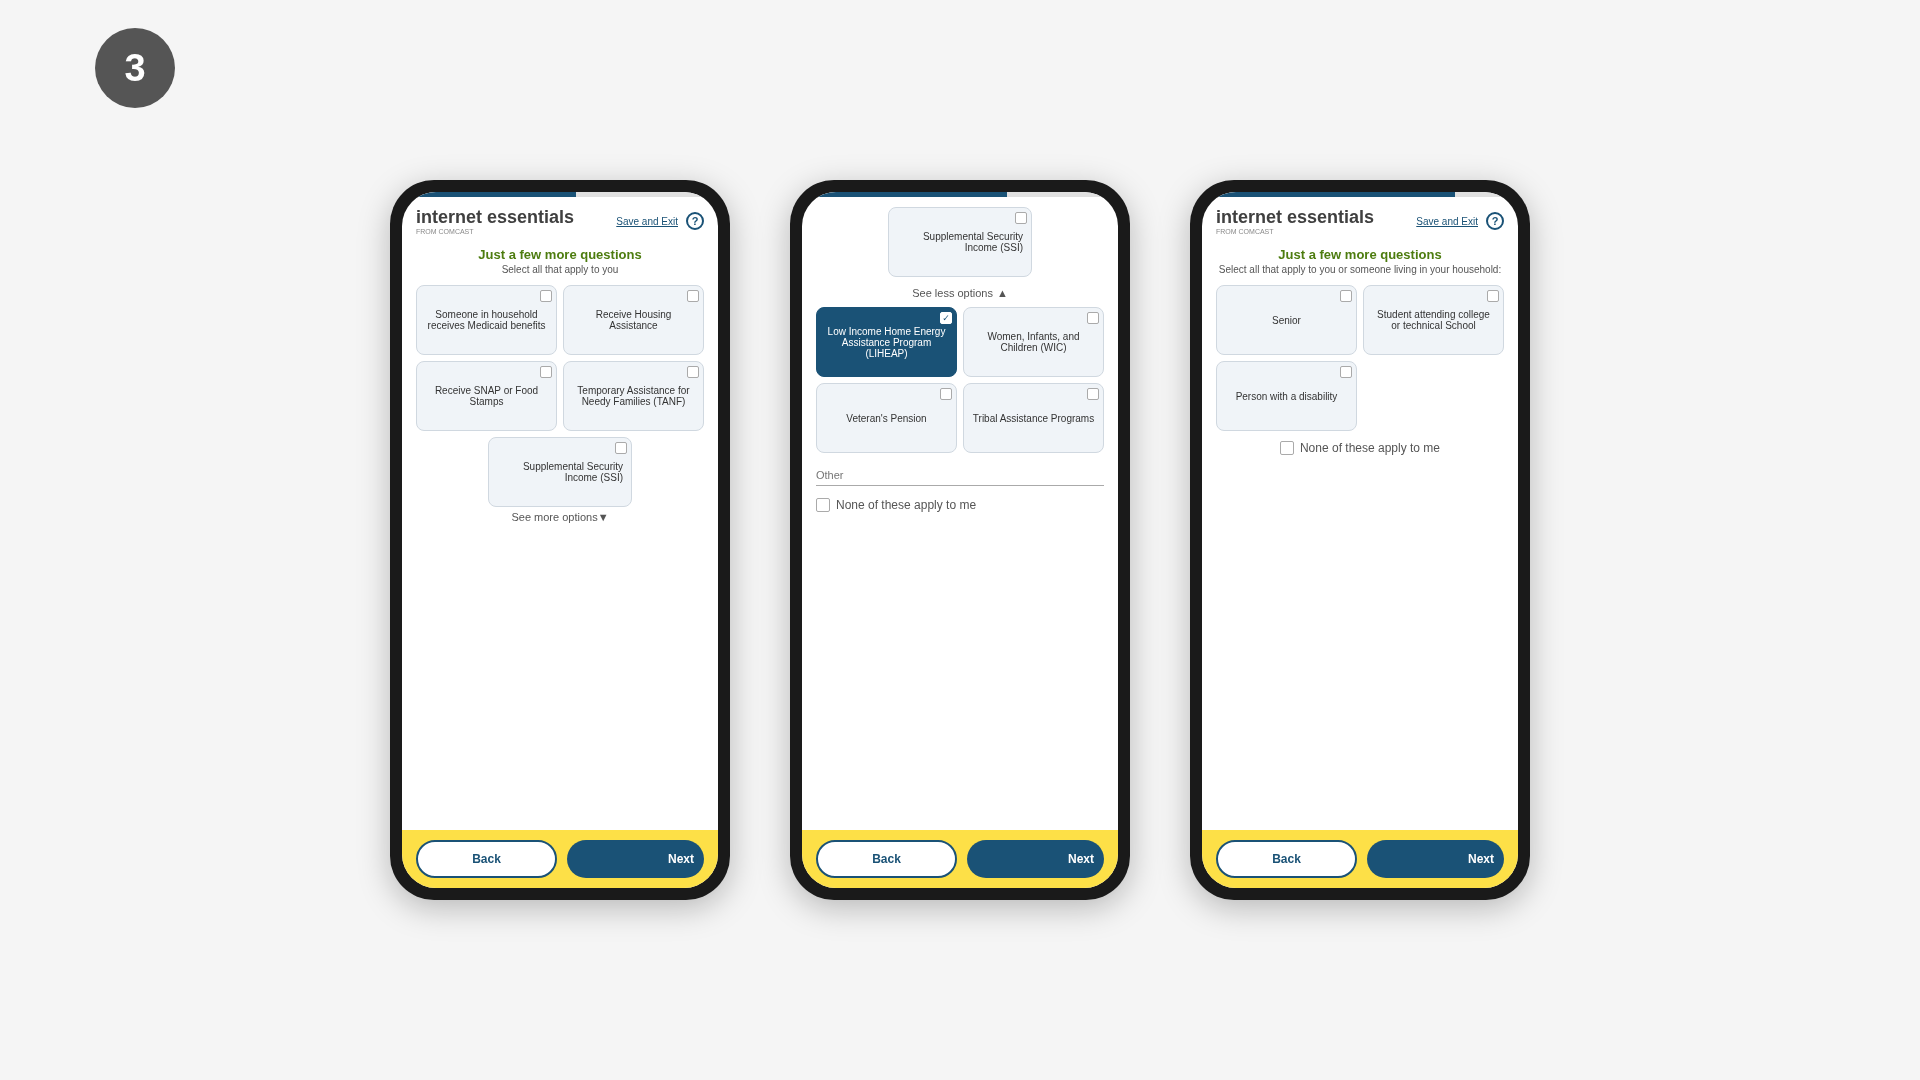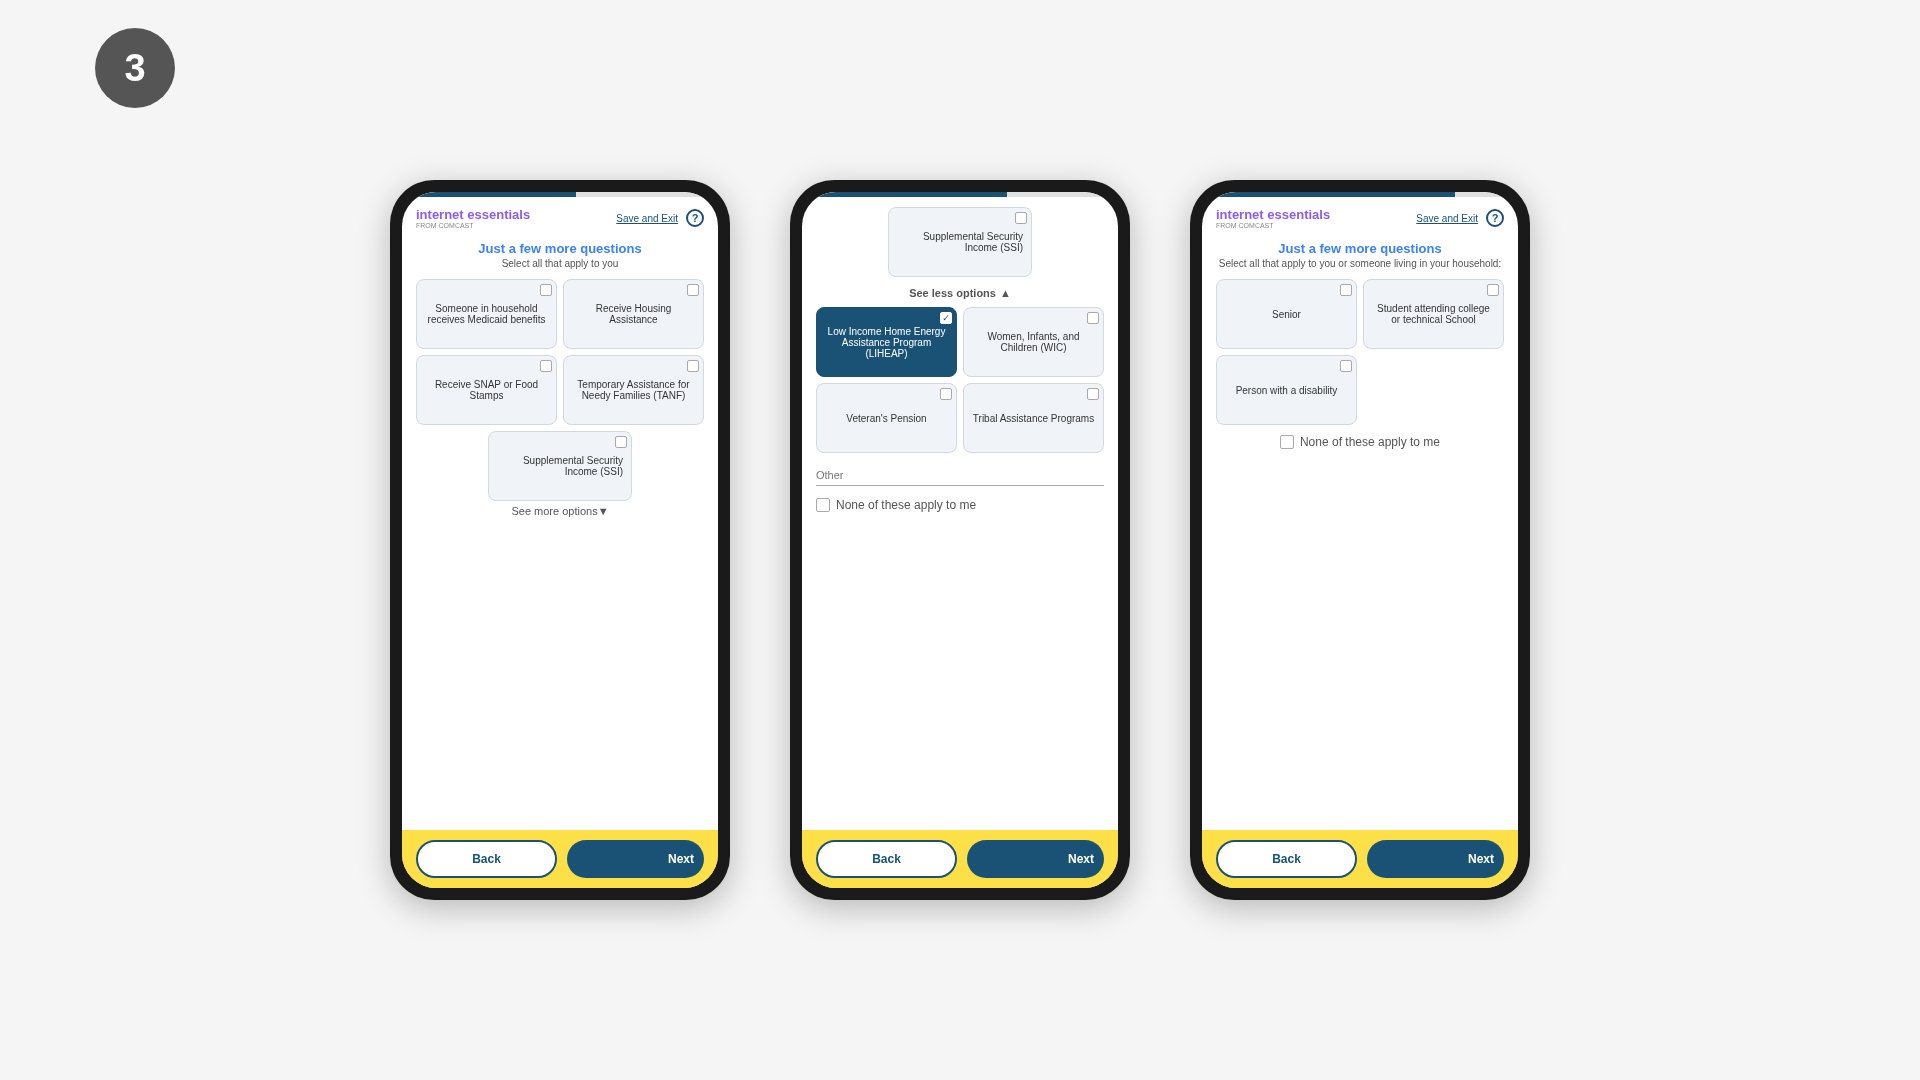--- a/index.html
+++ b/index.html
@@ -71,23 +71,23 @@
       display: flex;
       align-items: center;
       justify-content: space-between;
       padding: 10px 14px 4px;
     }
     .logo-area {
       display: flex;
       flex-direction: column;
     }
     .logo-text {
-      font-size: 13px;
-      font-weight: bold;
-      color: #8b5cf6;
+      font-size: 18px;
+      font-weight: bold;
+      color: #404040;
     }
     .logo-sub {
       font-size: 7px;
       color: #888;
     }
     .header-right {
       display: flex;
       align-items: center;
       gap: 8px;
     }
@@ -111,21 +111,21 @@
     }
 
     
     .phone-content {
       flex: 1;
       overflow-y: auto;
       padding: 8px 14px;
     }
     .questions-title {
       font-size: 13px;
-      color: #3b82f6;
+      color: #4d7c0f;
       font-weight: bold;
       text-align: center;
       margin-bottom: 2px;
     }
     .questions-subtitle {
       font-size: 10px;
       color: #555;
       text-align: center;
       margin-bottom: 10px;
     }
@@ -256,21 +256,20 @@
       font-size: 11px;
       color: #555;
       text-align: center;
       cursor: pointer;
       padding: 4px 0;
       display: flex;
       align-items: center;
       justify-content: center;
       gap: 4px;
       margin: 4px 0;
-      font-weight: bold;
     }
 
     .other-input {
       width: 100%;
       border: none;
       border-bottom: 1px solid #aaa;
       font-size: 11px;
       padding: 4px 0;
       margin: 6px 0;
       outline: none;

